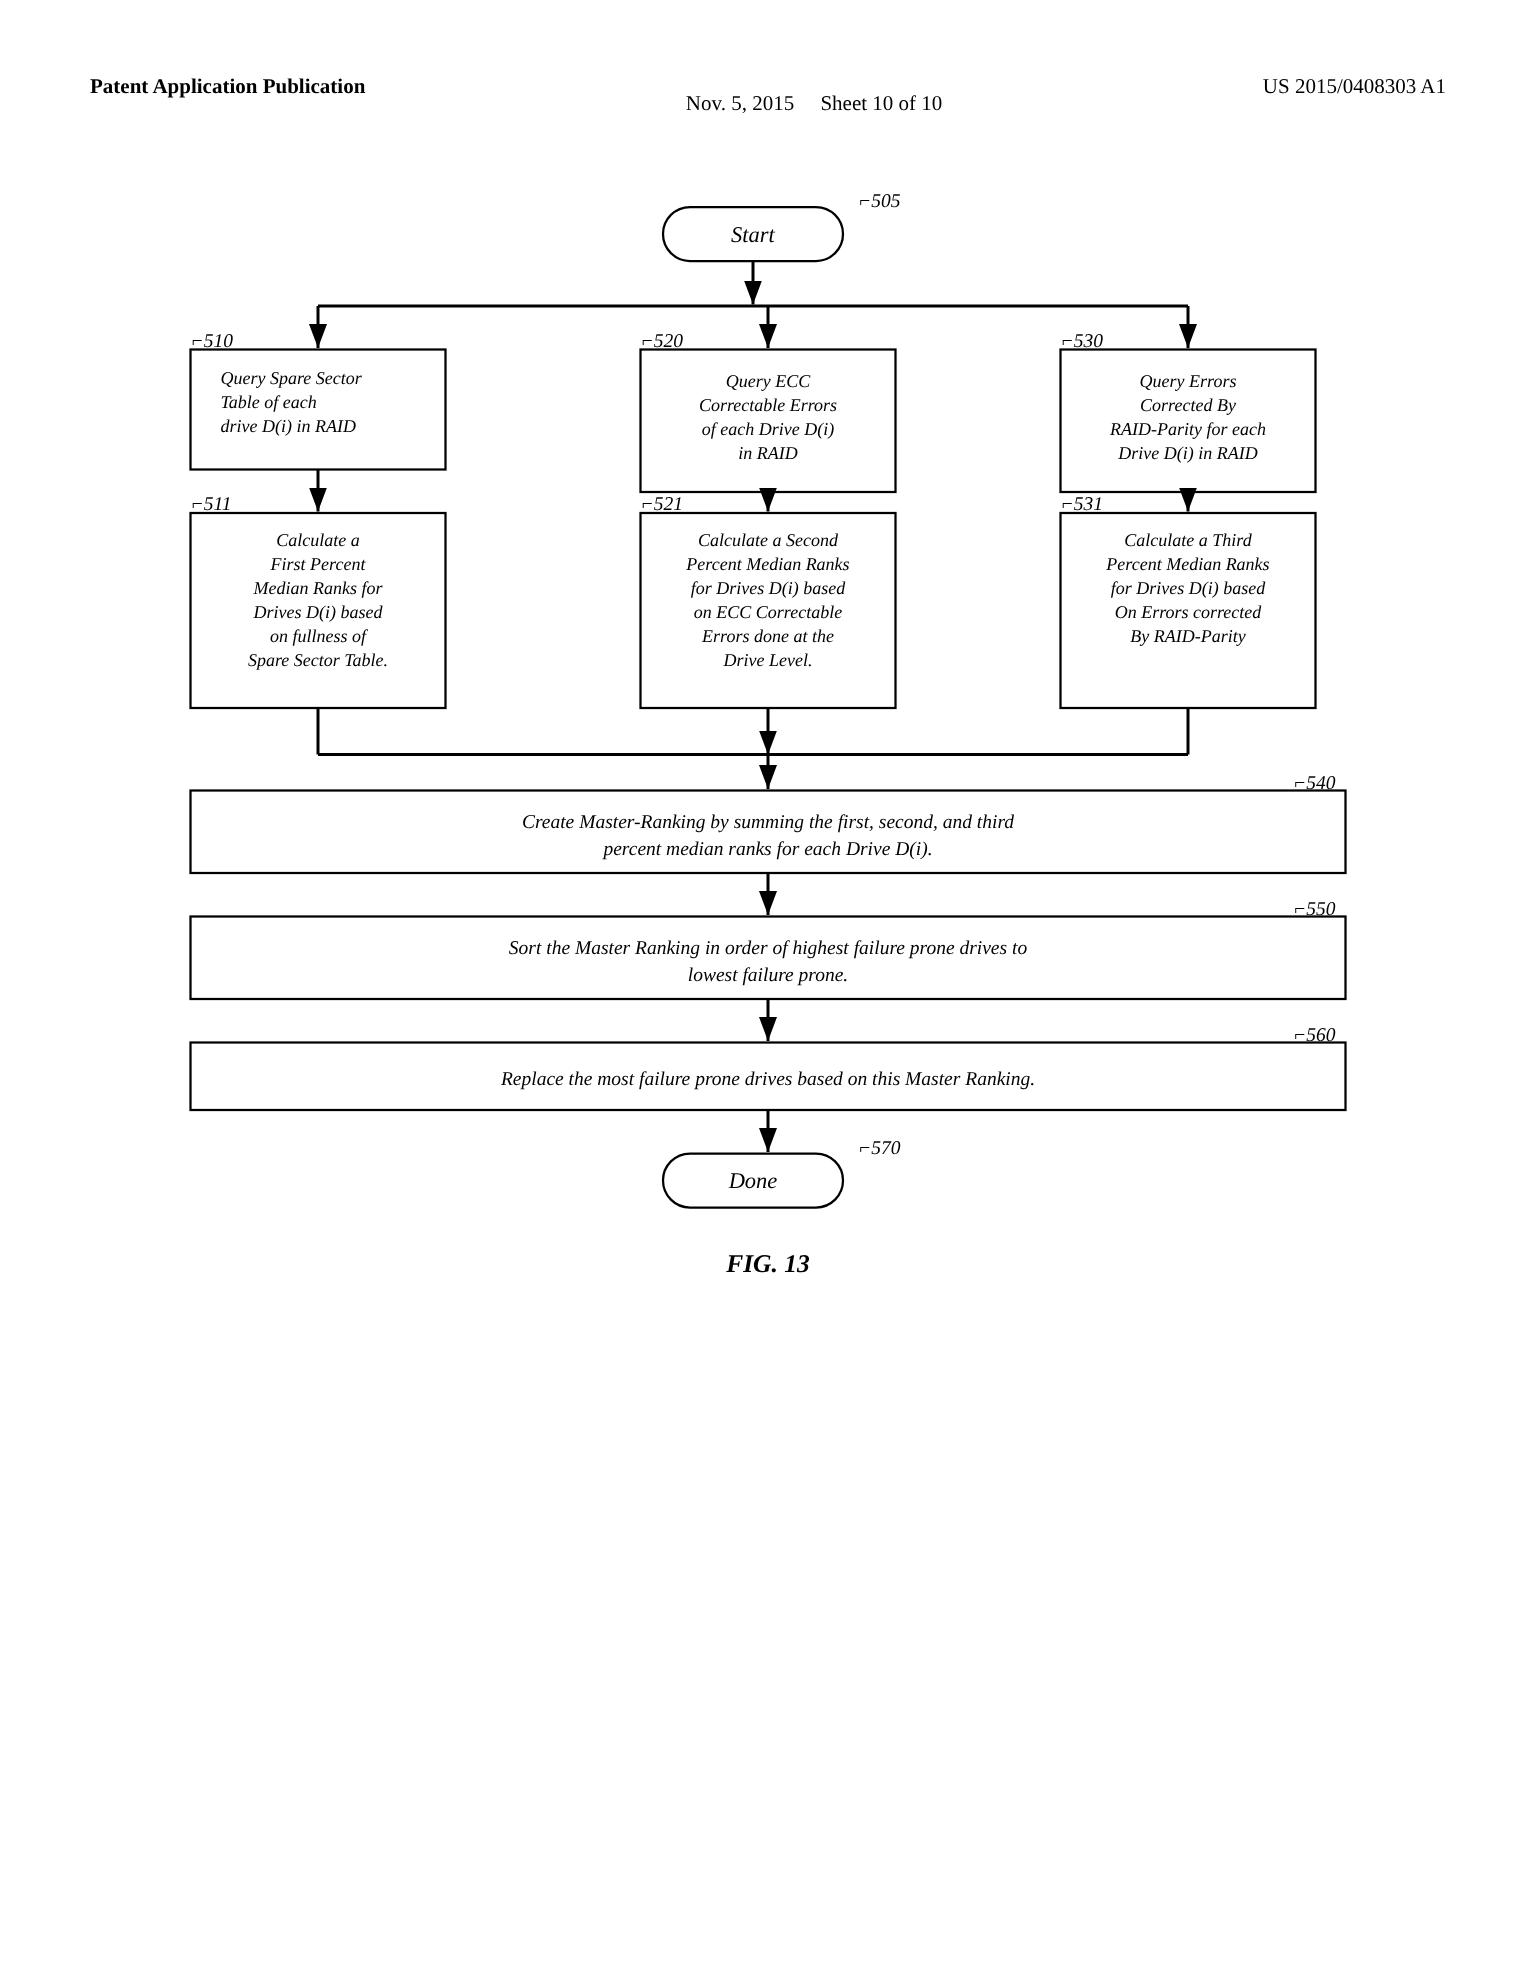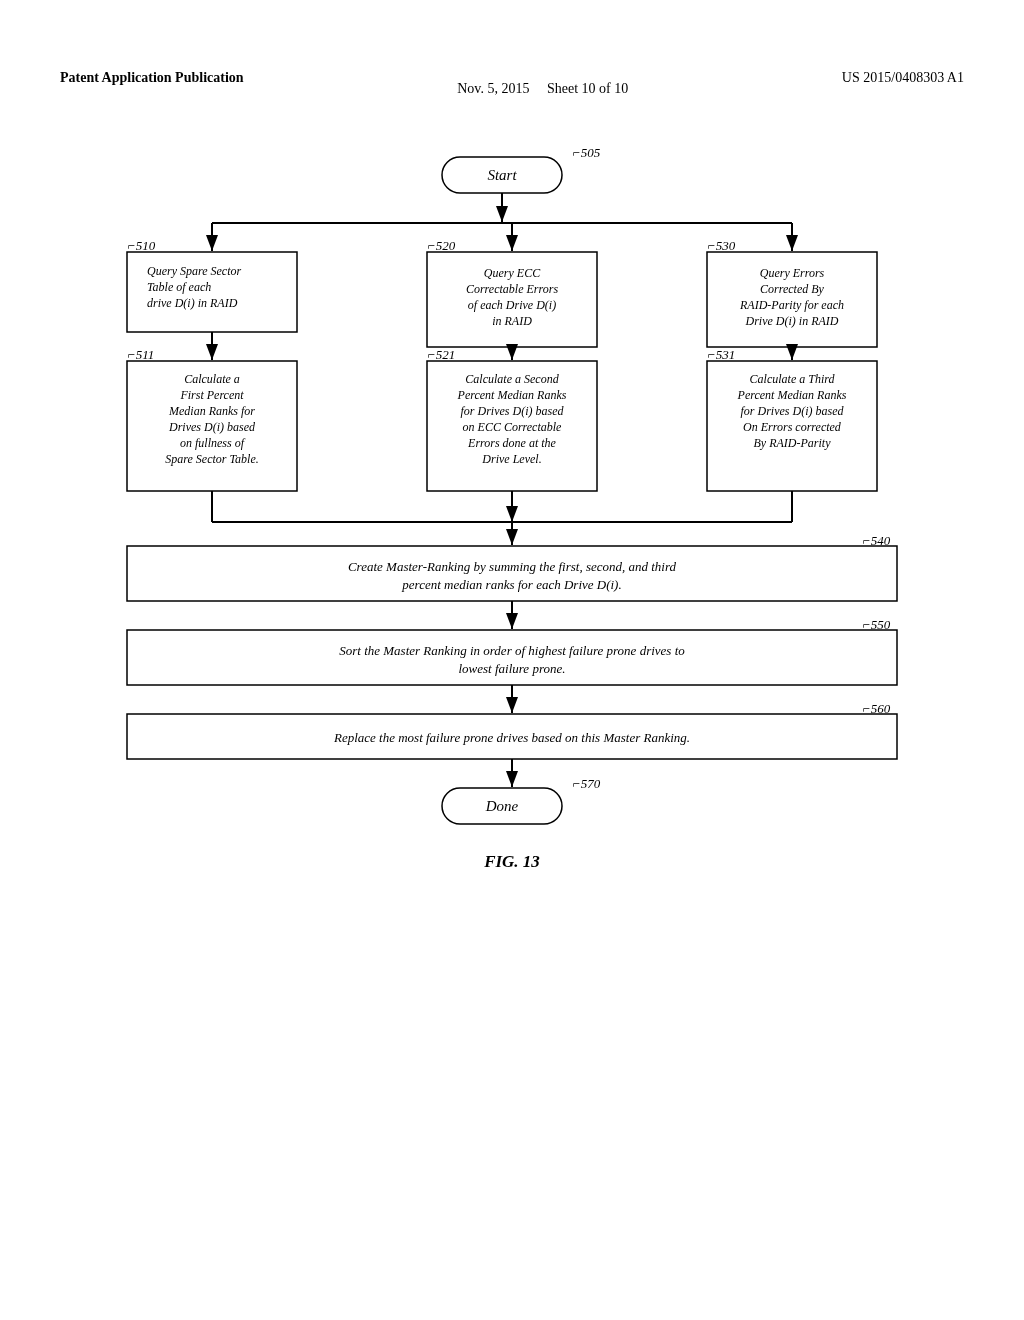--- a/index.html
+++ b/index.html
@@ -7,21 +7,21 @@
       width: 1024px;
       height: 1320px;
       background: #fff;
       font-family: 'Times New Roman', Times, serif;
       overflow: hidden;
     }
     .page {
       width: 1024px;
       height: 1320px;
       position: relative;
-      padding: 59px 60px;
+      padding: 40px 60px;
     }
     .header {
       display: flex;
       justify-content: space-between;
       align-items: center;
       margin-bottom: 30px;
       font-size: 14px;
     }
     .header-left { font-weight: bold; font-size: 14px; }
     .header-center { font-size: 14px; margin-top: 22px; }

